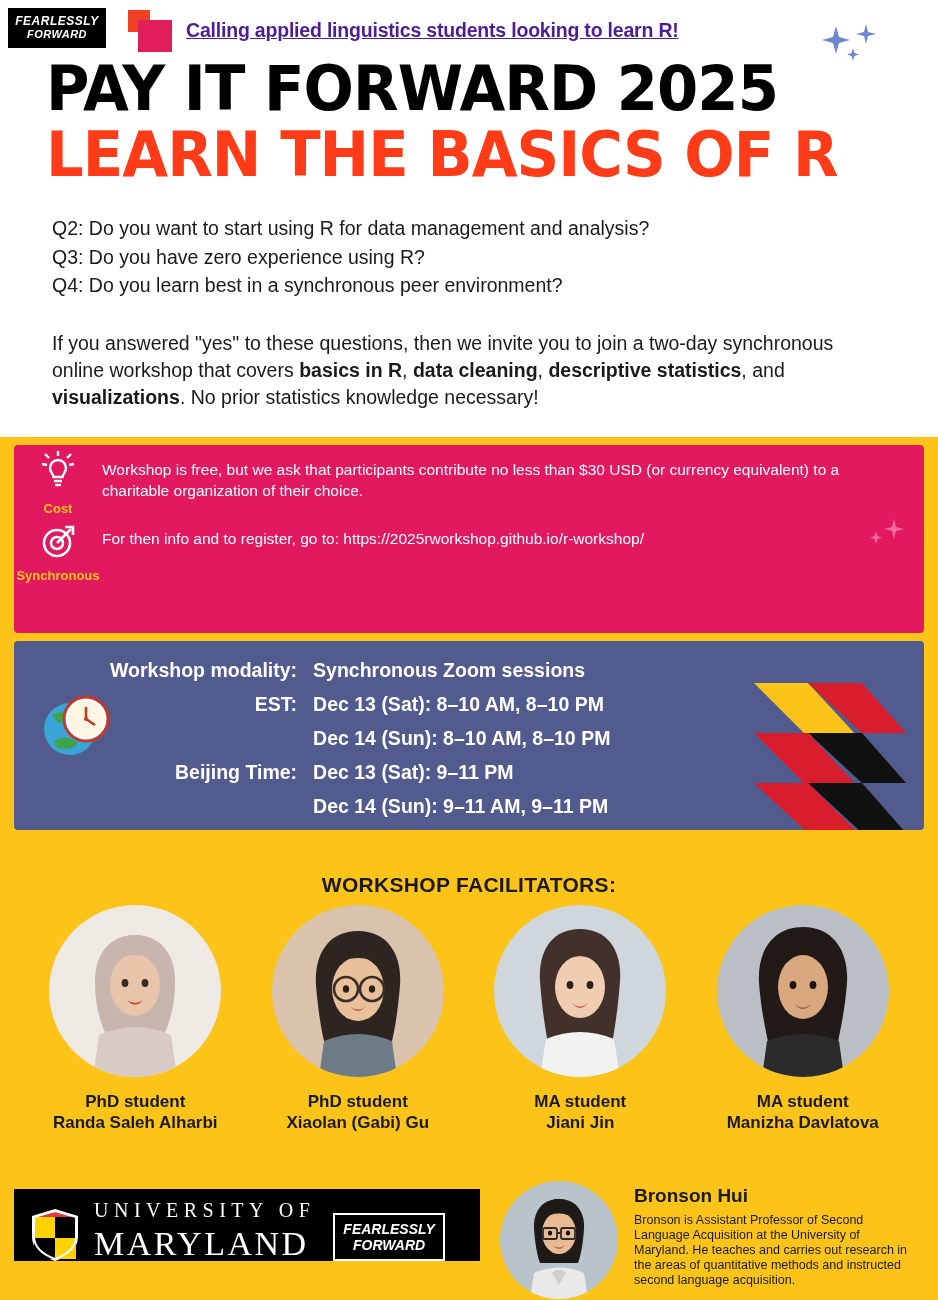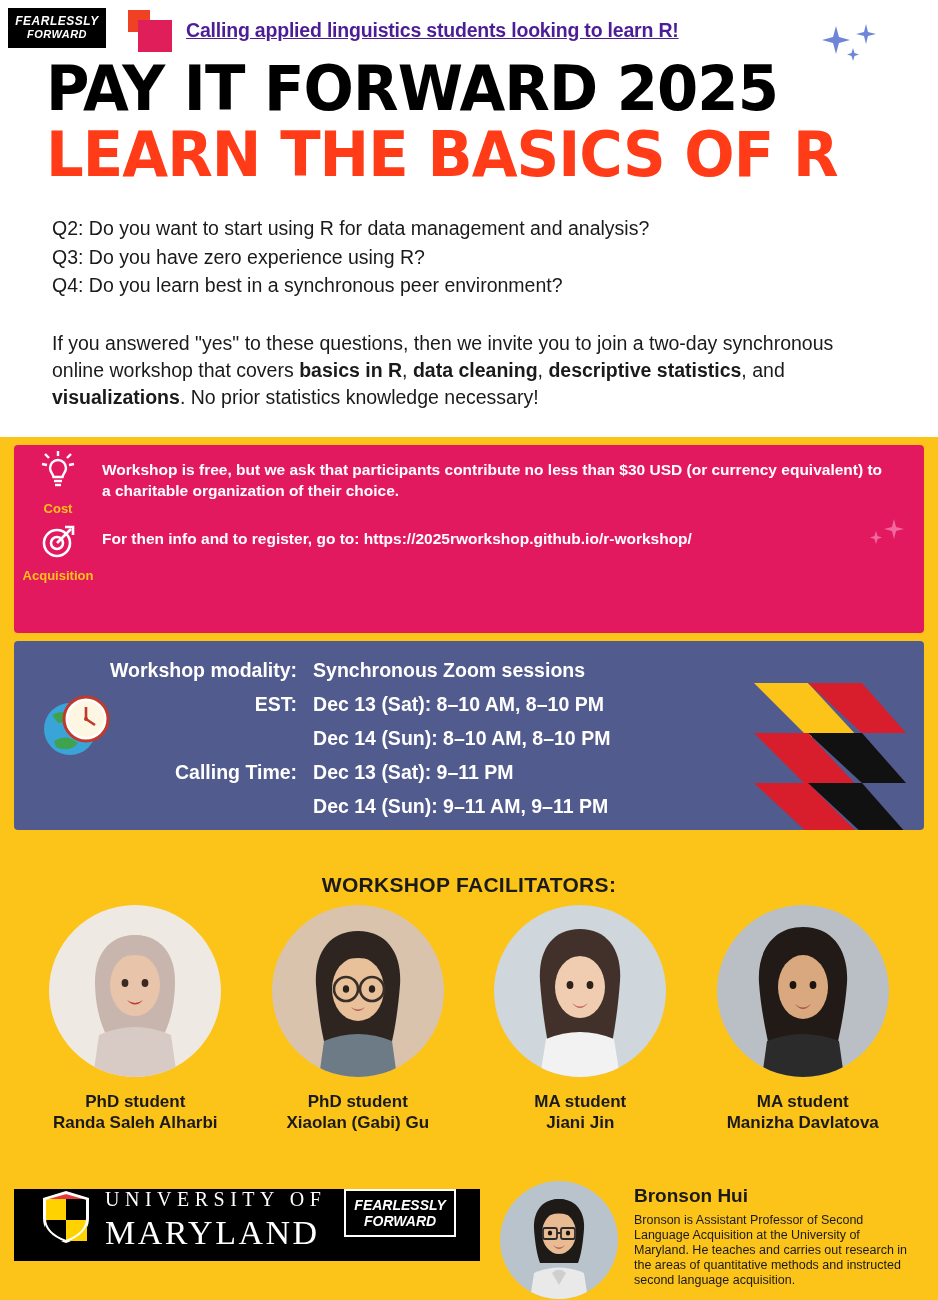--- a/index.html
+++ b/index.html
@@ -137,21 +137,21 @@
     padding-top: 6px;
   }
   .icon-label {
     color: #fcc419;
     font-weight: bold;
     font-size: 13px;
     margin-top: 2px;
   }
   .pink-text {
     font-size: 15.5px;
-    font-weight: bold;
+    font-weight: normal;
     line-height: 21px;
     padding-top: 14px;
     padding-right: 40px;
   }
   .pink-text.reg { padding-top: 12px; }
   .sparkle-pink {
     position: absolute;
     right: 16px;
     top: 70px;
     width: 44px;
@@ -243,22 +243,22 @@
 
   
   .umd-logo {
     position: absolute;
     left: 14px;
     top: 752px;
     width: 466px;
     height: 72px;
     background: #000;
     display: flex;
-    align-items: flex-start;
-    padding-left: 25px;
+    align-items: flex-end;
+    padding-left: 14px;
   }
   .umd-shield { width: 54px; height: 54px; flex: 0 0 54px; }
   .umd-text {
     color: #fff;
     margin-left: 12px;
     line-height: 1;
   }
   .umd-text .t1 {
     font-family: "Liberation Serif", serif;
     font-size: 20px;
@@ -365,21 +365,21 @@
       <div class="pink-text">Workshop is free, but we ask that participants contribute no less than $30 USD (or currency equivalent) to a charitable organization of their choice.</div>
     </div>
     <div class="pink-row">
       <div class="icon-col">
         <svg width="40" height="40" viewBox="0 0 40 40">
           <circle cx="19" cy="21" r="13" fill="none" stroke="#fff" stroke-width="2.6"></circle>
           <circle cx="19" cy="21" r="6" fill="none" stroke="#fff" stroke-width="2.6"></circle>
           <path d="M19 21 L33 7" stroke="#fff" stroke-width="2.6" fill="none"></path>
           <path d="M27 5 L35 5 L35 13" fill="none" stroke="#fff" stroke-width="2.6"></path>
         </svg>
-        <div class="icon-label">Acquisition</div>
+        <div class="icon-label">Synchronous</div>
       </div>
       <div class="pink-text reg">
         <span>For then info and to register, go to: </span><span>https://2025rworkshop.github.io/r-workshop/</span>
       </div>
     </div>
     <svg class="sparkle-pink" viewBox="0 0 44 36">
       <path d="M30 4 L32 12 L40 14 L32 16 L30 24 L28 16 L20 14 L28 12 Z" fill="#f06aa0"></path>
       <path d="M12 16 L13.5 21 L18 22.5 L13.5 24 L12 29 L10.5 24 L6 22.5 L10.5 21 Z" fill="#f06aa0"></path>
     </svg>
   </div>
@@ -406,21 +406,21 @@
         </tr>
         <tr>
           <td class="lbl">EST:</td>
           <td>Dec 13 (Sat): 8–10 AM, 8–10 PM</td>
         </tr>
         <tr>
           <td class="lbl"></td>
           <td>Dec 14 (Sun): 8–10 AM, 8–10 PM</td>
         </tr>
         <tr>
-          <td class="lbl">Calling Time:</td>
+          <td class="lbl">Beijing Time:</td>
           <td>Dec 13 (Sat): 9–11 PM</td>
         </tr>
         <tr>
           <td class="lbl"></td>
           <td>Dec 14 (Sun): 9–11 AM, 9–11 PM</td>
         </tr>
         <tr>
           <td class="lbl"></td>
           <td>Dec 15 (Mon): 9–11 AM</td>
         </tr>

